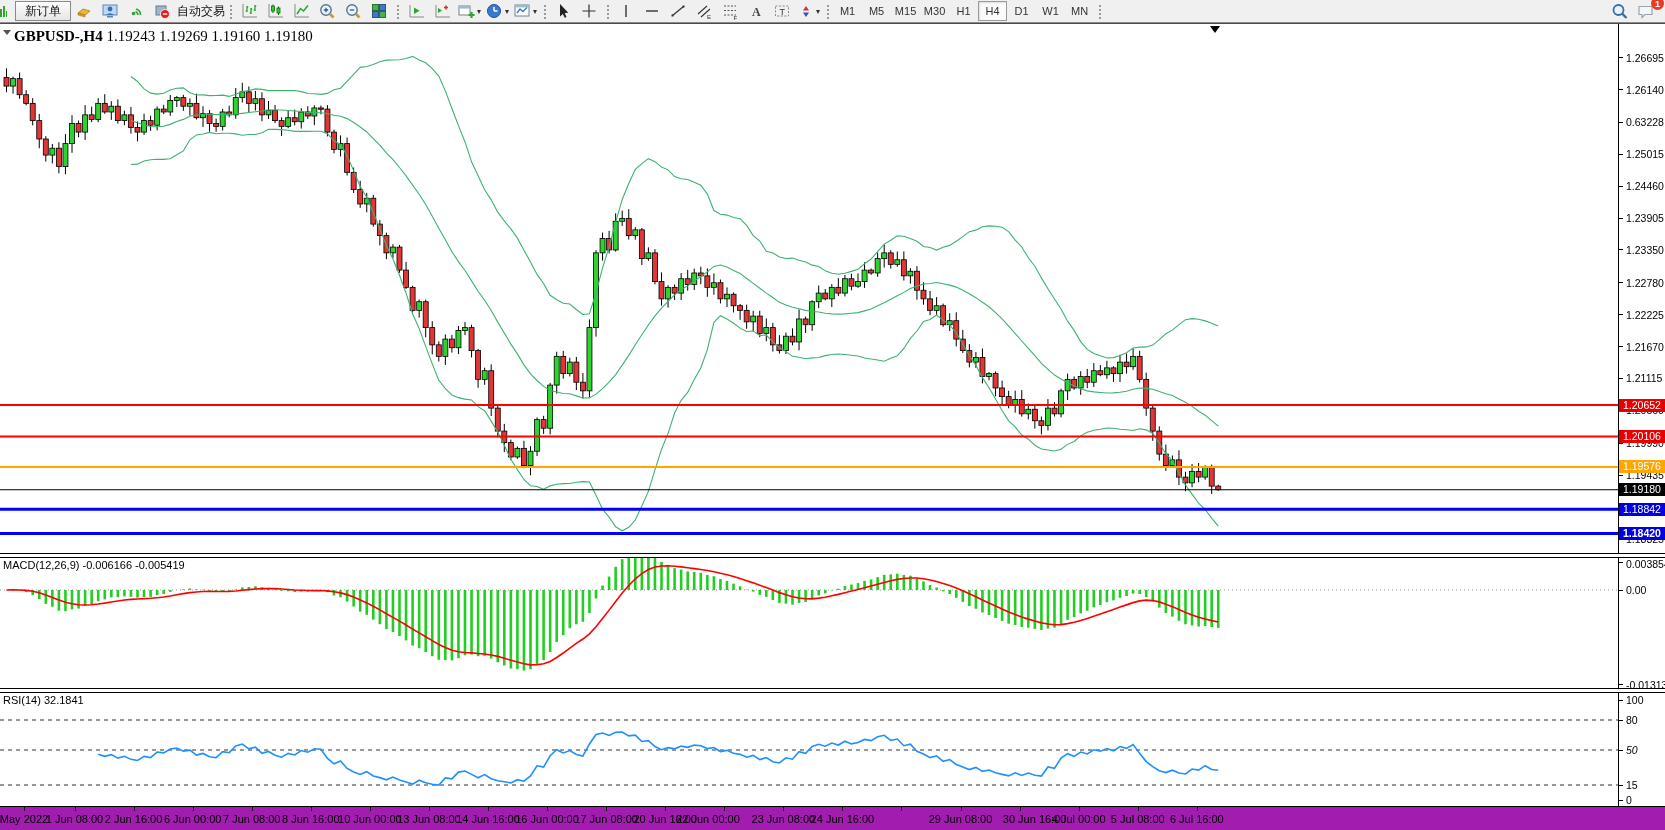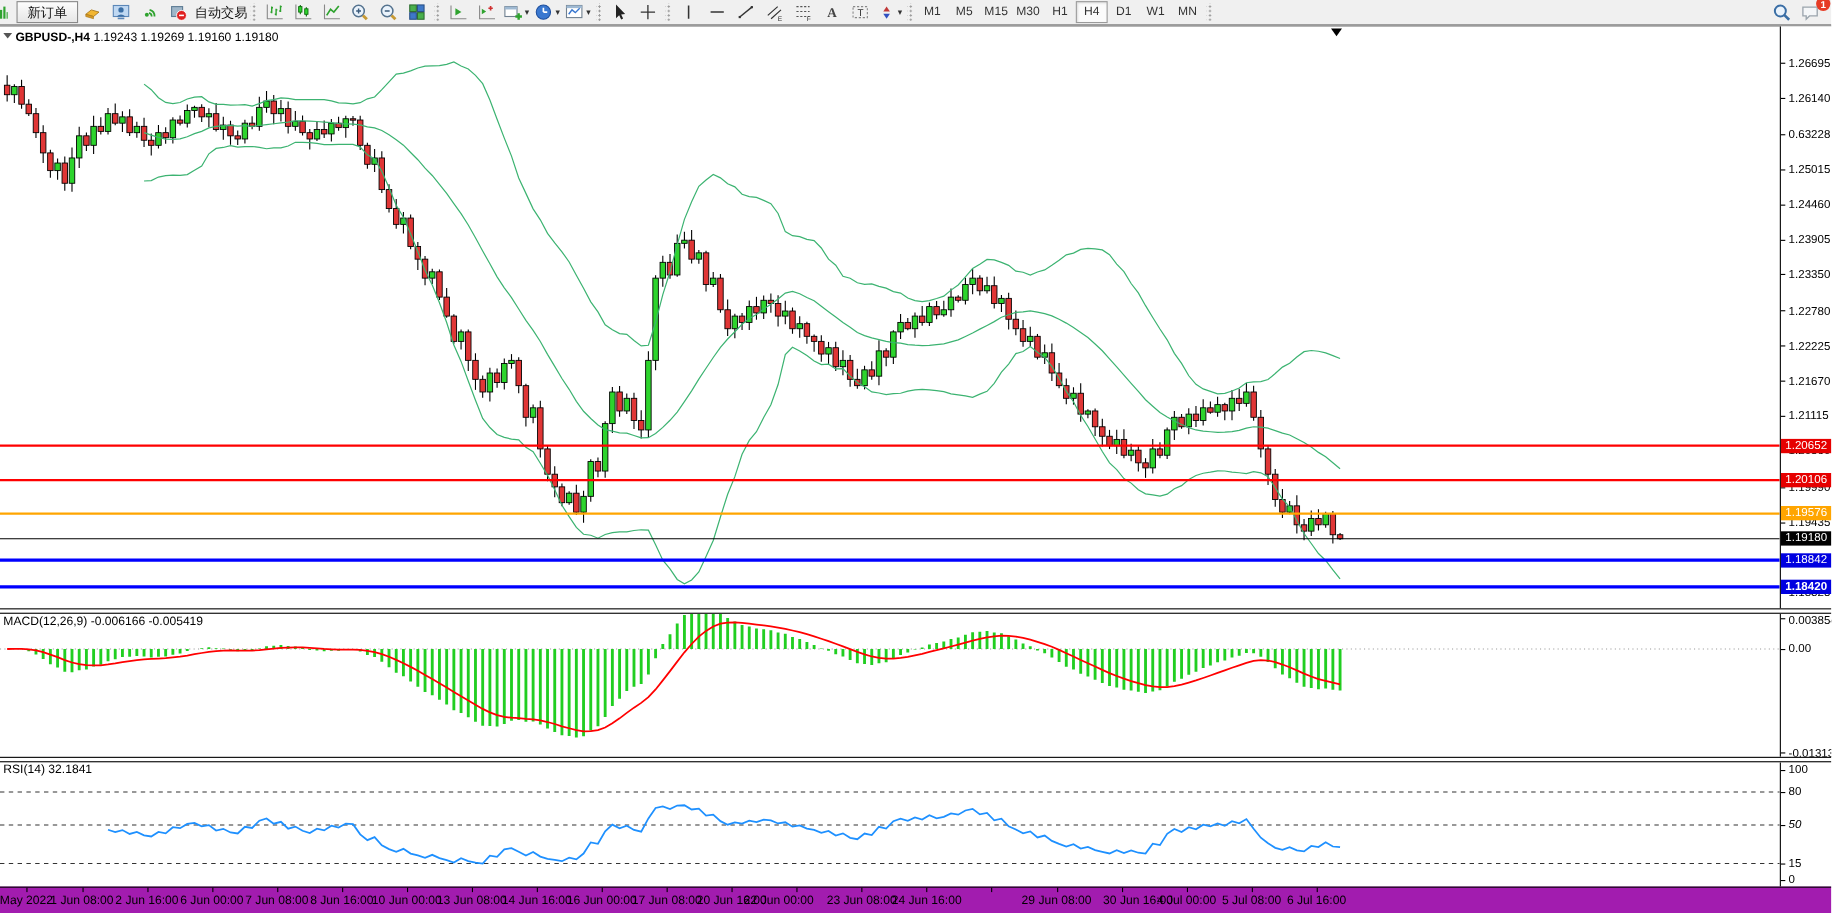--- a/index.html
+++ b/index.html
@@ -33,21 +33,21 @@
   #rsi-panel{top:693px;height:113px;}
   .hsep{position:absolute;left:0;width:1665px;height:5px;background:#fff;
     border-top:1px solid #000;border-bottom:1px solid #000;box-sizing:border-box;z-index:6;}
   #sep1{top:553px;} #sep2{top:688px;}
   .axiscol{position:absolute;left:1618px;top:0;bottom:0;width:47px;border-left:1px solid #000;
     background:#fff;box-sizing:border-box;}
   .axlabel{position:absolute;left:7px;font-size:10.5px;line-height:12px;color:#000;white-space:nowrap;}
   .tickmark{position:absolute;left:0;width:4px;height:1px;background:#000;}
   .pricetag{position:absolute;left:0;right:0;height:13px;color:#fff;font-size:10.5px;
     line-height:13px;padding-left:4px;z-index:2;}
-  #chart-header{position:absolute;left:14px;top:4px;font-size:11px;color:#000;z-index:3;}
+  #chart-header{position:absolute;left:14px;top:4px;font-size:15px;color:#000;z-index:3;font-family:Liberation Serif, serif;}
   #chart-header .sym{font-weight:bold;}
   #oneclick-arrow{position:absolute;left:3px;top:6px;width:0;height:0;z-index:3;
     border-left:4px solid transparent;border-right:4px solid transparent;border-top:5px solid #555;}
   #shift-marker{position:absolute;left:1210px;top:2px;width:0;height:0;z-index:3;
     border-left:5px solid transparent;border-right:5px solid transparent;border-top:7px solid #000;}
   .indlabel{position:absolute;left:3px;top:1px;font-size:11px;color:#000;z-index:3;}
   
   #time-axis{position:absolute;top:806px;left:0;width:1665px;height:24px;background:#a21caf;
     border-top:1px solid #000;box-sizing:border-box;}
   .tlab{position:absolute;top:6px;transform:translateX(-50%);font-size:11px;color:#000;white-space:nowrap;}

